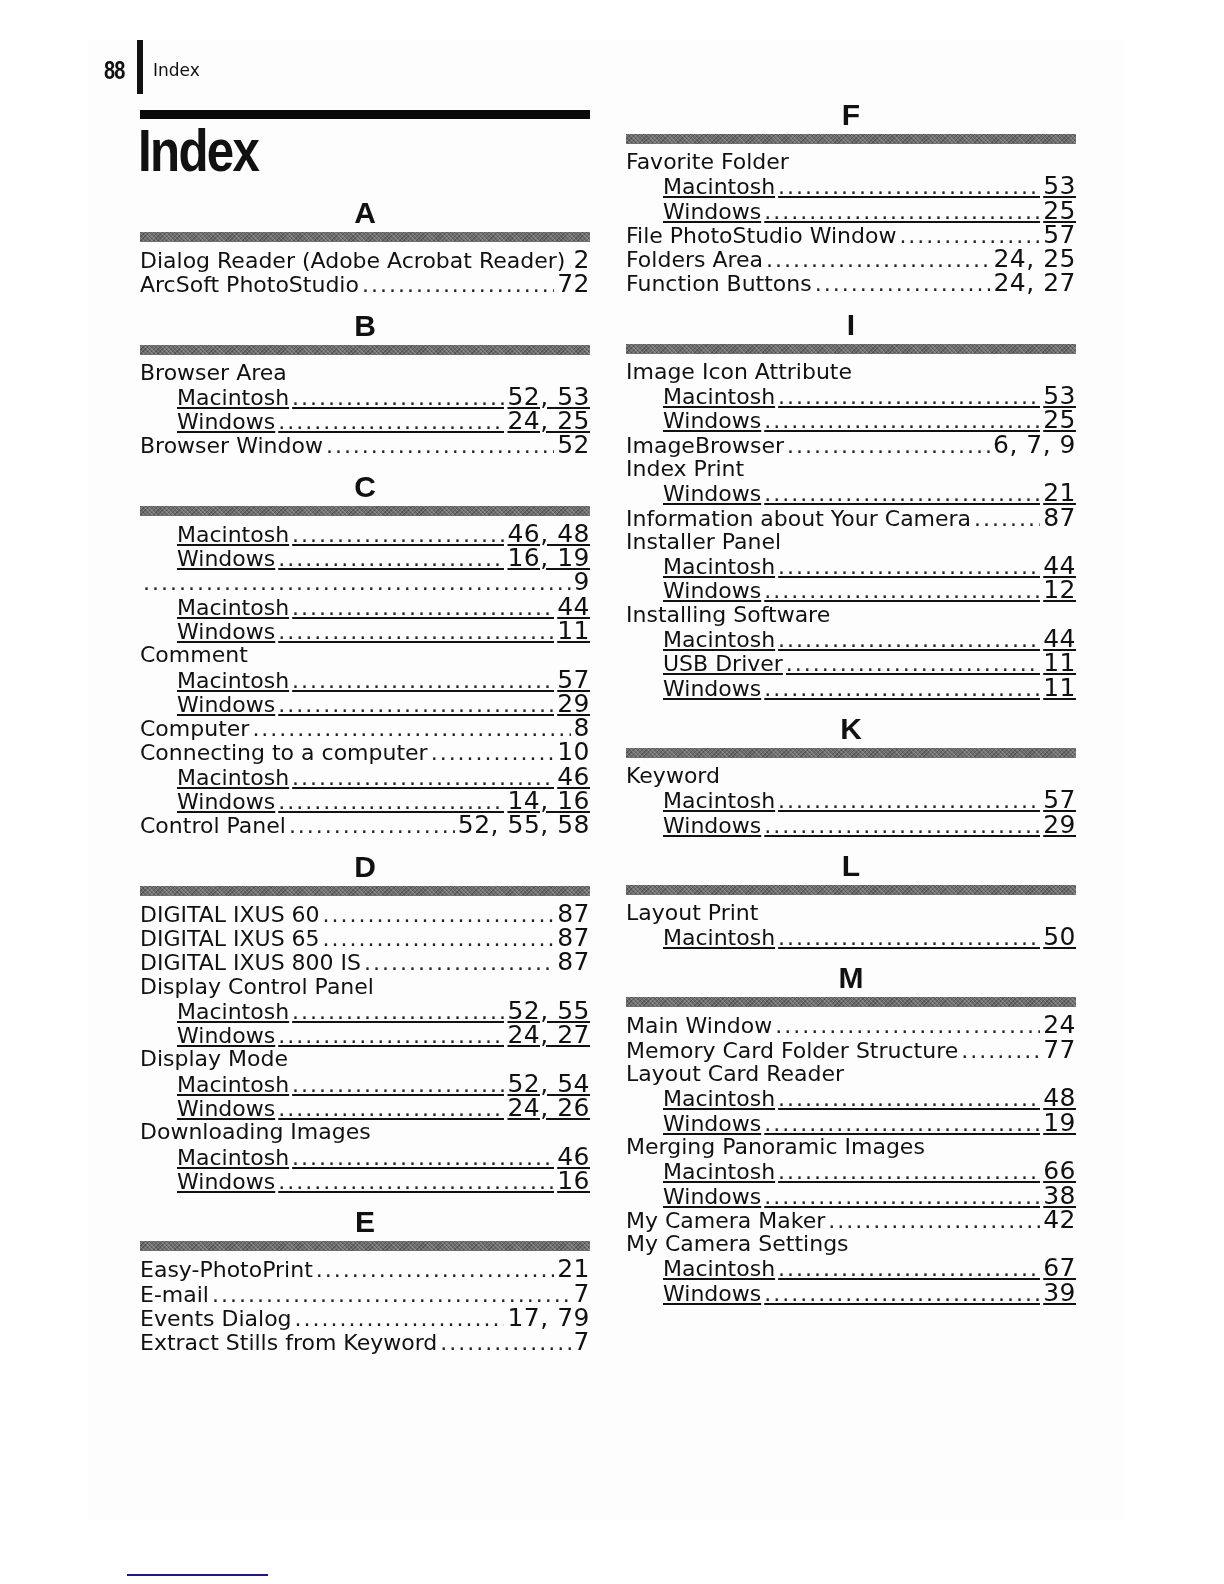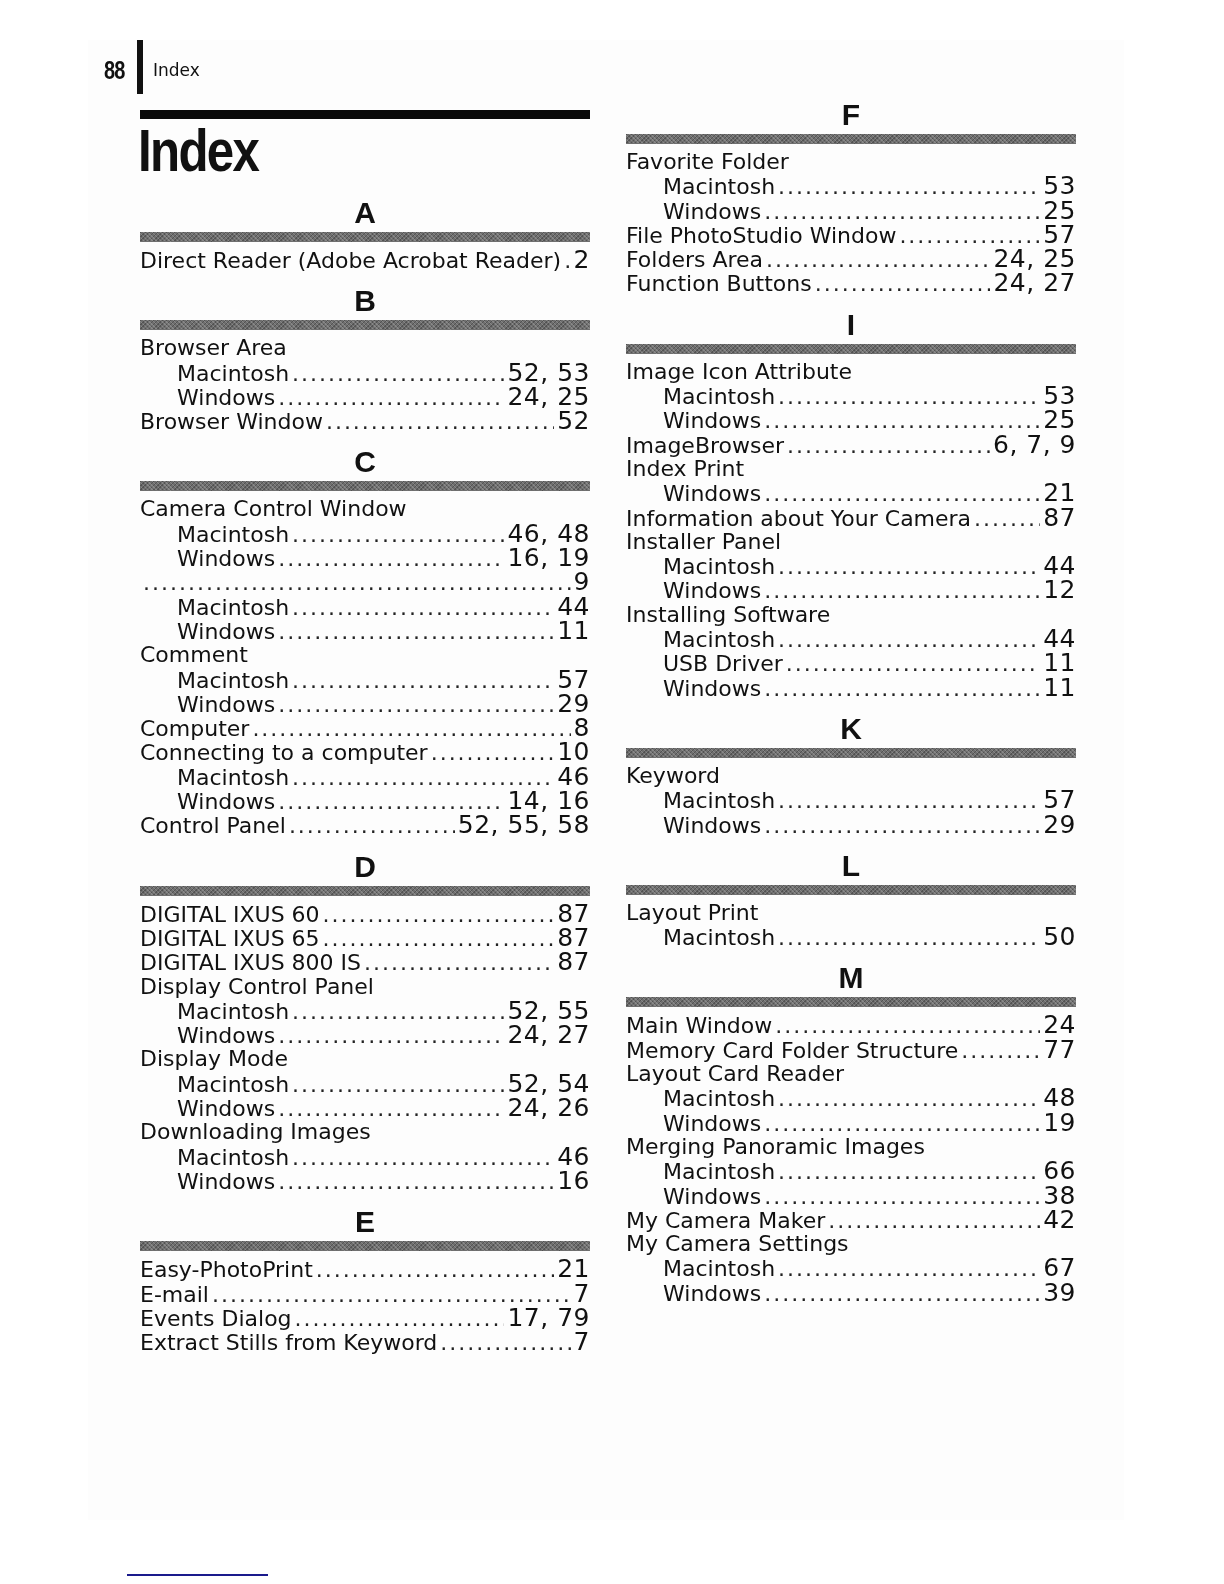--- a/index.html
+++ b/index.html
@@ -20,21 +20,21 @@
     .col-left { left: 140px; }
     .col-right { left: 626px; }
 
     .letter { text-align: center; font-family: "Liberation Sans", sans-serif; font-weight: bold;
               font-size: 30px; line-height: 34px; margin: 0; height: 36px; }
     .rule { height: 10px; margin: 0 0 6px 0;
             background-color: #6e6e6e;
             background-image: repeating-linear-gradient(45deg, rgba(255,255,255,0.18) 0 1px, transparent 1px 3px),
                               repeating-linear-gradient(-45deg, rgba(0,0,0,0.25) 0 1px, transparent 1px 3px); }
     .entry { display: flex; align-items: baseline; font-size: 22px; line-height: 24.3px; height: 24.3px; white-space: nowrap; }
-    .entry.sub { padding-left: 37px; }
+    .entry.sub { padding-left: 37px; text-decoration: underline; }
     .entry .term { flex: 0 0 auto; }
     .entry .dots { flex: 1 1 auto; overflow: hidden; margin: 0 3px; letter-spacing: 2px; color: #222; }
     .entry .dots::before { content: "................................................................................................................"; }
     .entry .pages { flex: 0 0 auto; font-size: 25px; letter-spacing: 0.5px; }
     .section { margin-bottom: 12px; }
 
     .bottom-link { position: absolute; left: 127px; top: 1574px; width: 141px; height: 2px; background: #1a1a8c; }
   </style>
 </head>
 <body>
@@ -48,24 +48,29 @@
 </div>
 
 <div class="title-rule"></div>
 <h1 class="page-title">Index</h1>
 
 <div class="col col-left" id="col-left" style="top:196px;">
     <div class="section">
       <h2 class="letter">A</h2>
       <div class="rule"></div>
       <div class="entry">
-        <span class="term">Direct Reader (Adobe Acrobat Reader)</span>
+        <span class="term">Dialog Reader (Adobe Acrobat Reader)</span>
         <span class="dots"></span>
         <span class="pages">2</span>
       </div>
+      <div class="entry">
+        <span class="term">ArcSoft PhotoStudio</span>
+        <span class="dots"></span>
+        <span class="pages">72</span>
+      </div>
     </div>
     <div class="section">
       <h2 class="letter">B</h2>
       <div class="rule"></div>
       <div class="entry heading-only">
         <span class="term">Browser Area</span>
       </div>
       <div class="entry sub">
         <span class="term">Macintosh</span>
         <span class="dots"></span>
@@ -78,23 +83,20 @@
       </div>
       <div class="entry">
         <span class="term">Browser Window</span>
         <span class="dots"></span>
         <span class="pages">52</span>
       </div>
     </div>
     <div class="section">
       <h2 class="letter">C</h2>
       <div class="rule"></div>
-      <div class="entry heading-only">
-        <span class="term">Camera Control Window</span>
-      </div>
       <div class="entry sub">
         <span class="term">Macintosh</span>
         <span class="dots"></span>
         <span class="pages">46, 48</span>
       </div>
       <div class="entry sub">
         <span class="term">Windows</span>
         <span class="dots"></span>
         <span class="pages">16, 19</span>
       </div>

